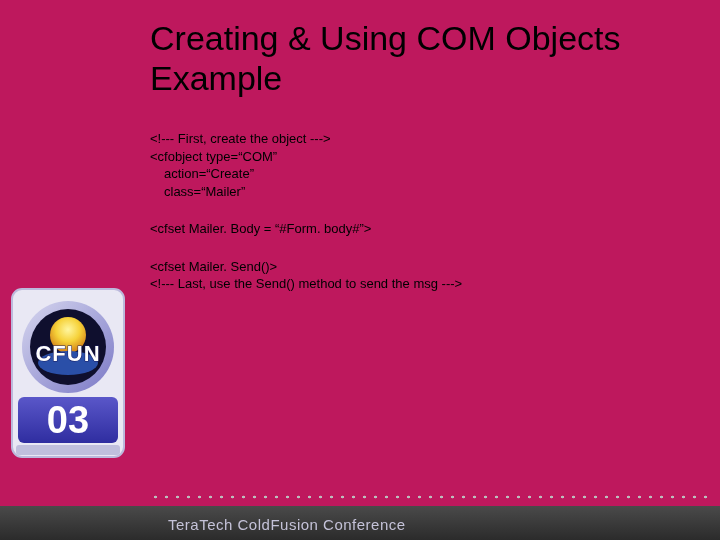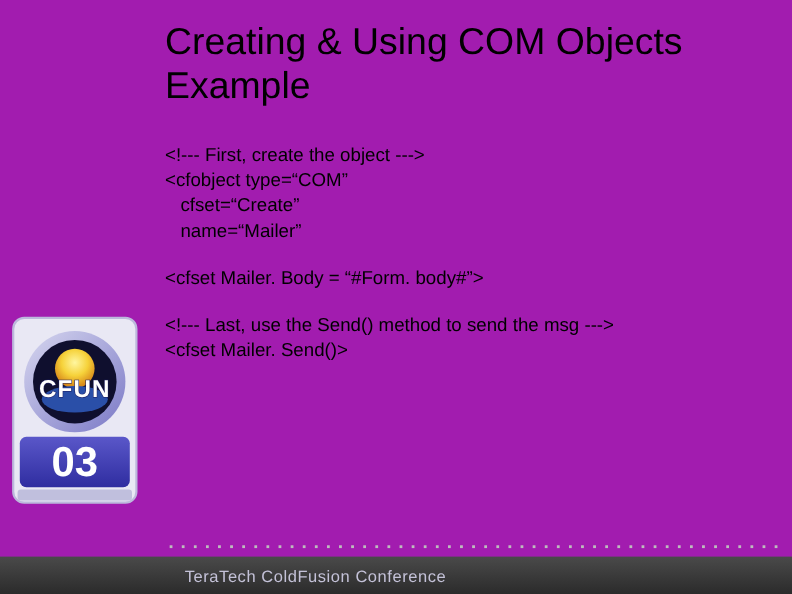--- a/index.html
+++ b/index.html
@@ -9,37 +9,37 @@
     height: 540px;
     background: #fff;
     font-family: Arial, Helvetica, sans-serif;
     position: relative;
     overflow: hidden;
   }
   .slide {
     position: relative;
     width: 720px;
     height: 540px;
-    background: #a21caf;
+    background: #be185d;
   }
   .title {
     position: absolute;
     left: 150px;
     top: 18px;
     font-size: 34px;
     font-weight: 400;
     line-height: 1.18;
     color: #000;
     width: 520px;
   }
   .body {
     position: absolute;
     left: 150px;
     top: 130px;
-    font-size: 17px;
+    font-size: 13px;
     line-height: 1.35;
     color: #000;
     width: 540px;
   }
   .body .blk { margin-bottom: 20px; }
   .body .ind { padding-left: 14px; }
   .logo-badge {
     position: absolute;
     left: 8px;
     top: 285px;
@@ -78,29 +78,29 @@
 <body>
 
 <div class="slide">
 
   <div class="title">Creating &amp; Using COM Objects Example</div>
 
   <div class="body">
     <div class="blk">
       <div>&lt;!--- First, create the object ---&gt;</div>
       <div>&lt;cfobject type=“COM”</div>
-      <div class="ind">cfset=“Create”</div>
-      <div class="ind">name=“Mailer”</div>
+      <div class="ind">action=“Create”</div>
+      <div class="ind">class=“Mailer”</div>
     </div>
     <div class="blk">
       <div>&lt;cfset Mailer. Body = “#Form. body#”&gt;</div>
     </div>
     <div class="blk">
+      <div>&lt;cfset Mailer. Send()&gt;</div>
       <div>&lt;!--- Last, use the Send() method to send the msg ---&gt;</div>
-      <div>&lt;cfset Mailer. Send()&gt;</div>
     </div>
   </div>
 
   <svg class="logo-badge" viewBox="0 0 120 176">
     <defs>
       <radialGradient id="gSun" cx="50%" cy="35%" r="60%">
         <stop offset="0%" stop-color="#fff6a0"></stop>
         <stop offset="55%" stop-color="#f6d23a"></stop>
         <stop offset="100%" stop-color="#d88a1a"></stop>
       </radialGradient>

